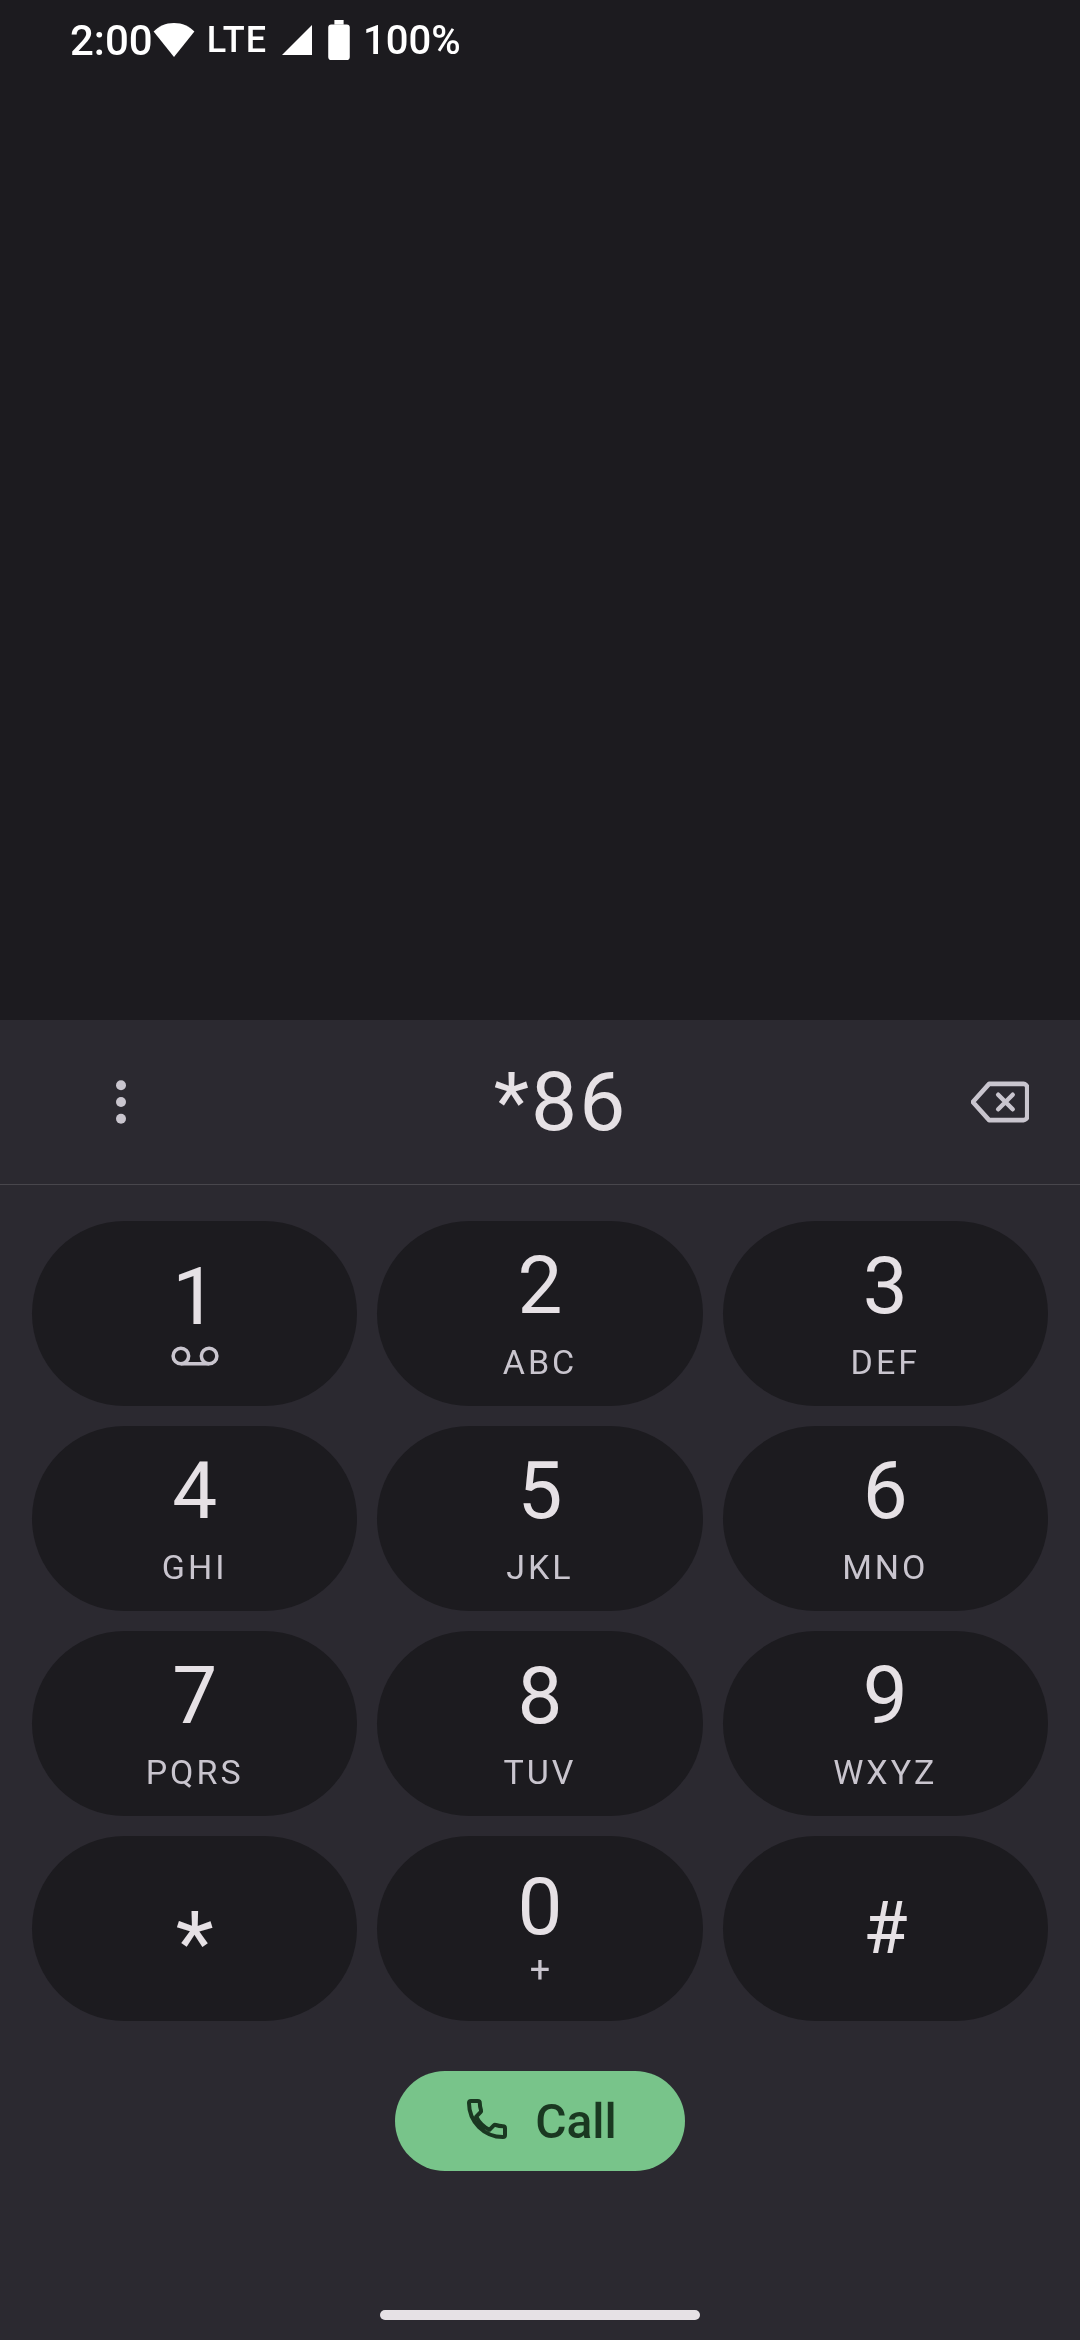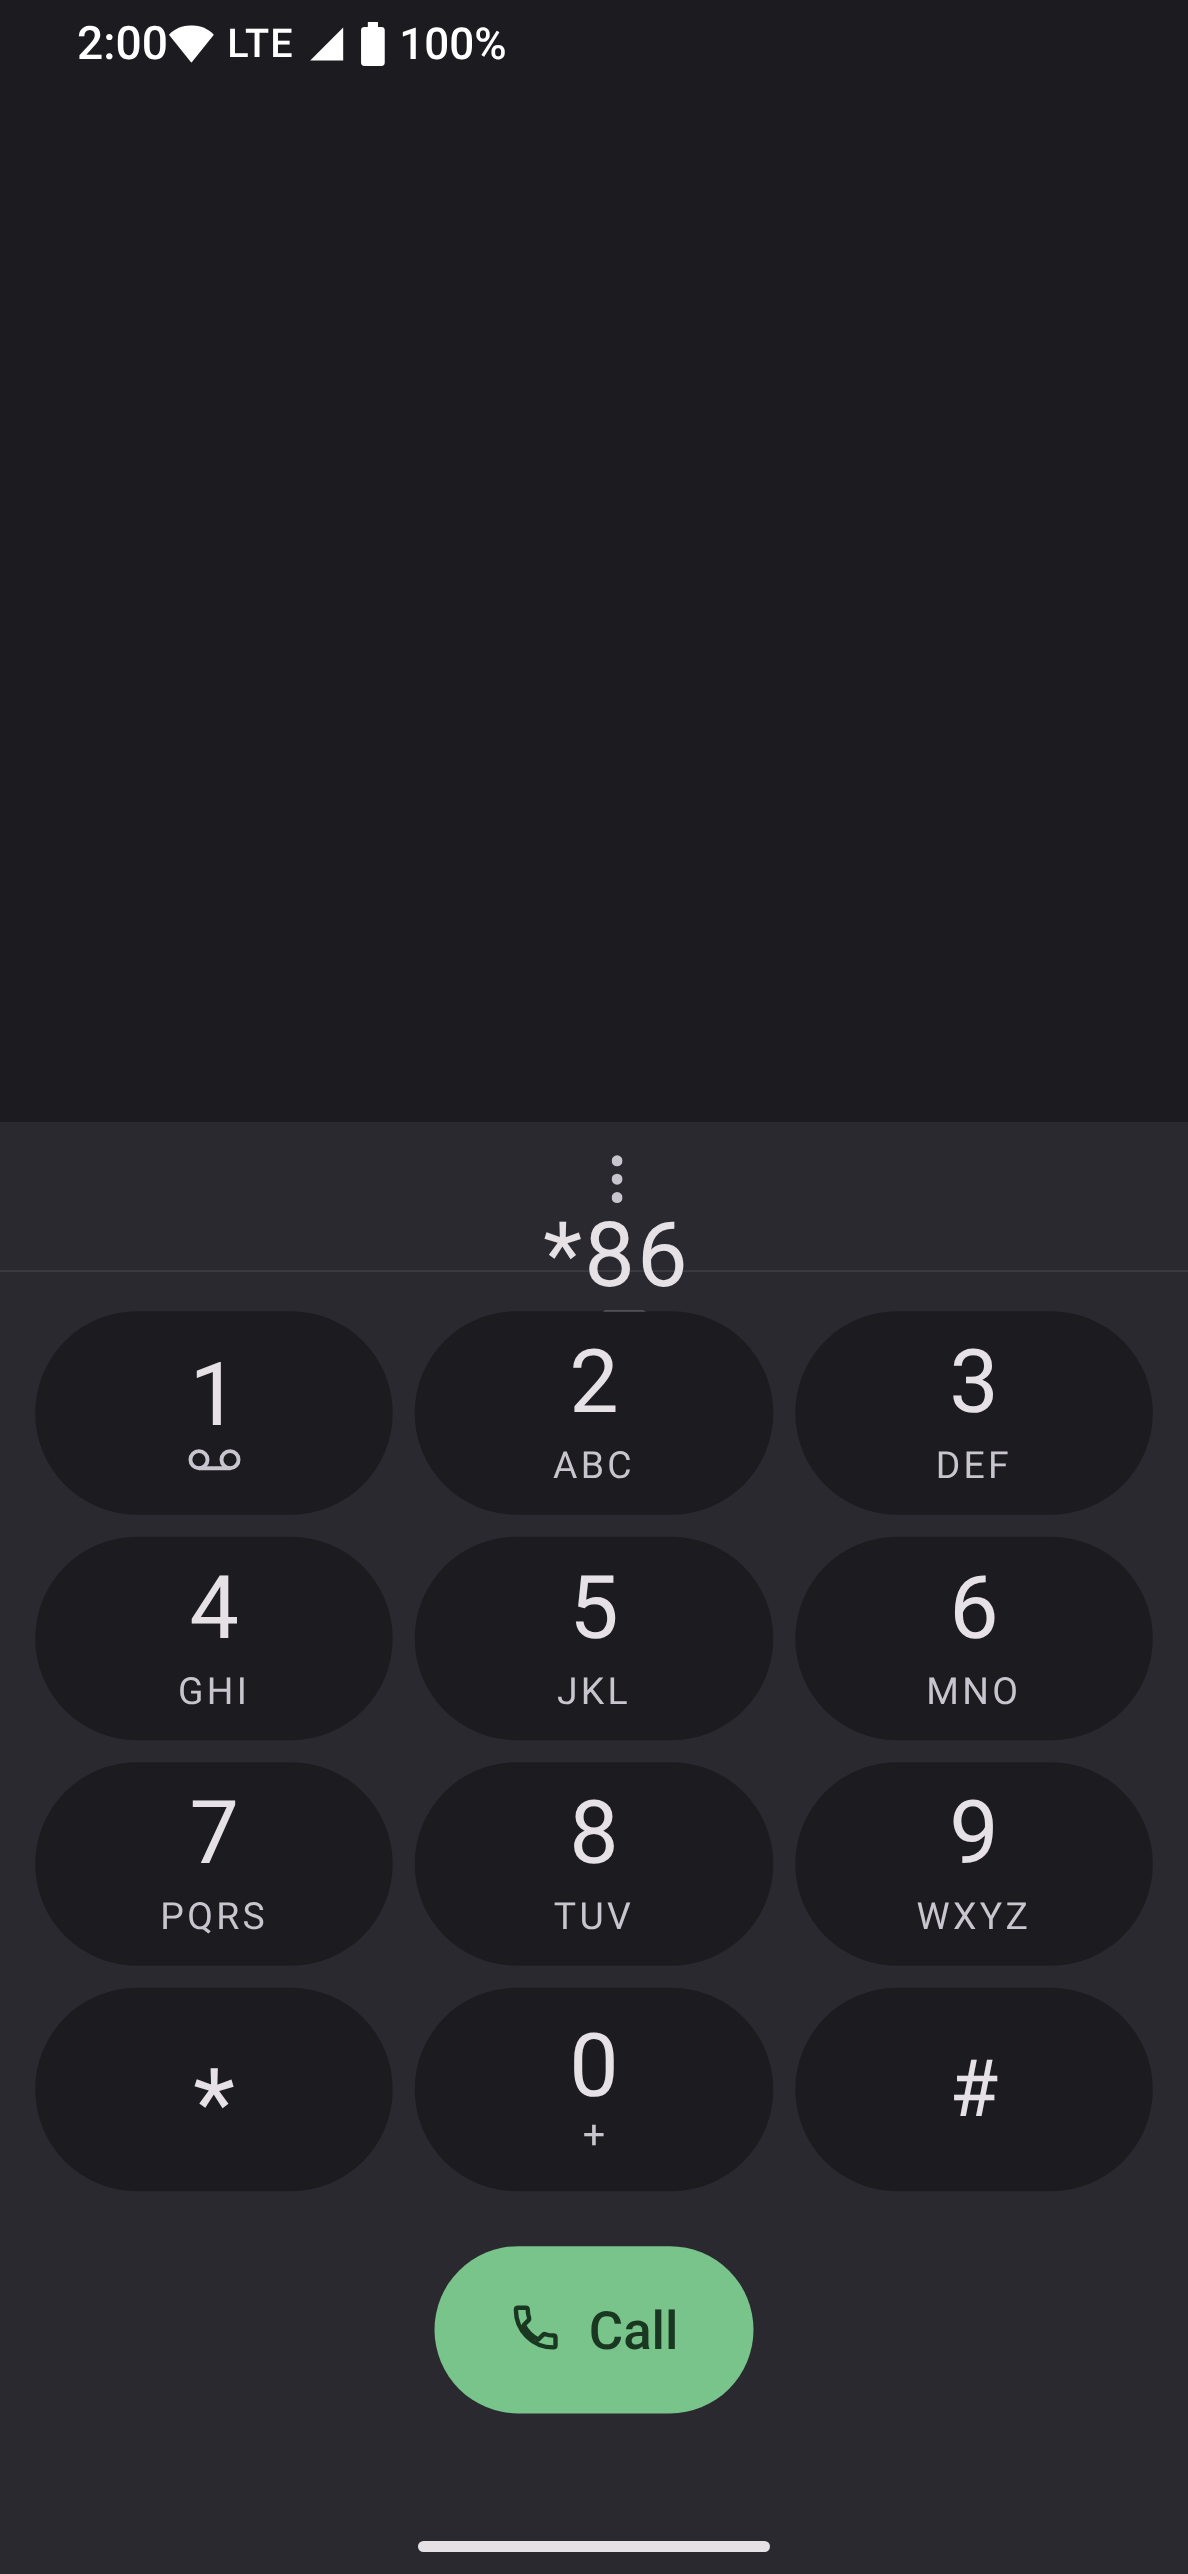--- a/index.html
+++ b/index.html
@@ -53,22 +53,21 @@
       left: 0;
       right: 0;
       height: 1320px;
     }
     .number-display-row {
       display: flex;
       align-items: center;
       justify-content: space-between;
       padding: 30px 50px 30px 91px;
       border-bottom: 1px solid #48464c;
-      height: 136px;
-      flex-direction: column;
+      height: 165px;
     }
     .more-button {
       width: 60px;
       height: 60px;
       display: flex;
       align-items: center;
       justify-content: center;
       color: #c9c5ce;
     }
     .dialed-number {
@@ -133,21 +132,21 @@
       color: #c9c5ce;
     }
     .call-button-row {
       display: flex;
       justify-content: center;
       margin-top: 50px;
     }
     .call-button {
       background: #78c48a;
       border-radius: 100px;
-      height: 152px;
+      height: 100px;
       width: 290px;
       display: flex;
       align-items: center;
       justify-content: center;
       gap: 24px;
       color: #1a3821;
     }
     .call-label {
       font-size: 48px;
       font-weight: 500;

